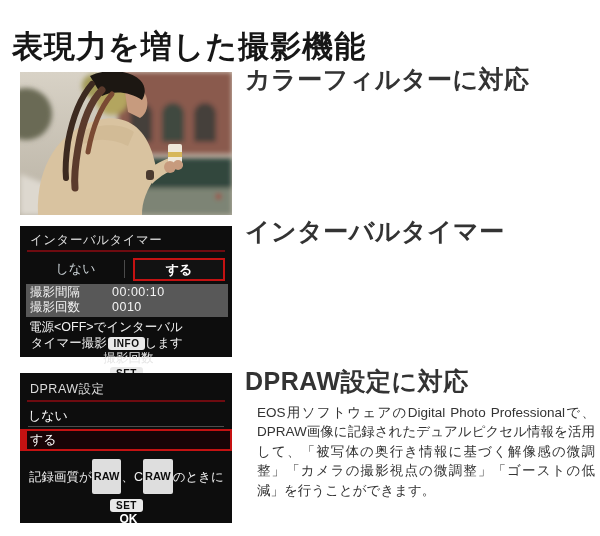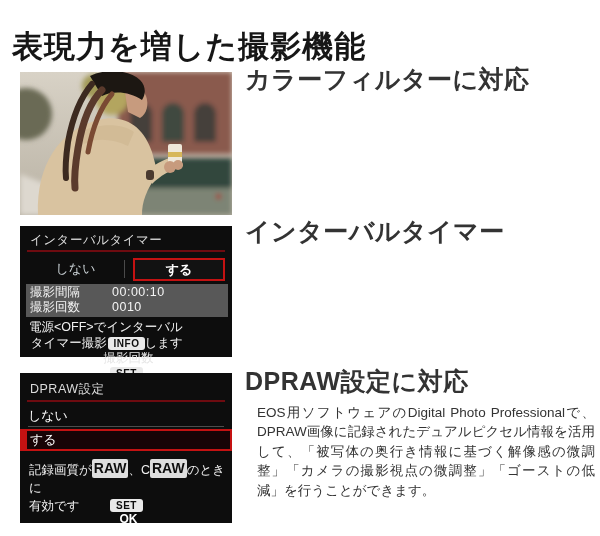--- a/index.html
+++ b/index.html
@@ -49,22 +49,22 @@
   .bar-label{margin-left:4px;color:#e6e6e6;font-size:12.5px;}
   .bar .spacer{flex:1;}
   .ok-label{margin-left:4px;color:#ffffff;font-size:12px;font-weight:bold;}
 
   .row-off{position:absolute;top:34px;left:8px;right:8px;height:19px;color:#fff;font-size:13px;
     border-bottom:1px solid #4c4c4c;}
   .row-on{position:absolute;top:56px;left:0;right:0;height:18px;background:#180406;
     border-top:2px solid #c41212;border-bottom:2px solid #c41212;border-right:2px solid #c41212;
     border-left:7px solid #c41212;color:#fff;font-size:13px;line-height:18px;padding-left:3px;}
   .desc{position:absolute;top:86px;left:9px;line-height:18px;color:#f0f0f0;}
-  .raw-badge{display:inline-block;background:#dedede;color:#0d0d0d;font-weight:bold;font-size:14px;
-    line-height:11px;padding:4px 2px;border-radius:2px;vertical-align:1px;}
+  .raw-badge{display:inline-block;background:#dedede;color:#0d0d0d;font-weight:bold;font-size:11px;
+    line-height:11px;padding:12px 2px;border-radius:2px;vertical-align:1px;}
   .screen2 .bar{top:126px;}
 </style>
 </head>
 <body>
 
 <div class="canvas">
 
   <h1 class="main-title">表現力を増した撮影機能</h1>
 
   <div class="photo">
@@ -143,21 +143,20 @@
 
   <div class="cam-screen screen2">
     <div class="s-title">DPRAW設定</div>
     <div class="s-rule"></div>
     <div class="row-off">しない</div>
     <div class="row-on">する</div>
     <div class="desc">
       <div>
         <span>記録画質が</span><span class="raw-badge">RAW</span><span>、C</span><span class="raw-badge">RAW</span><span>のときに</span>
       </div>
-      <div>有効です</div>
     </div>
     <div class="bar">
       <span class="spacer"></span>
       <span class="badge">SET</span>
       <span class="ok-label">OK</span>
     </div>
   </div>
 
   <div class="section" style="top:64px;">
     <h2 class="sec-heading">カラーフィルターに対応</h2>

